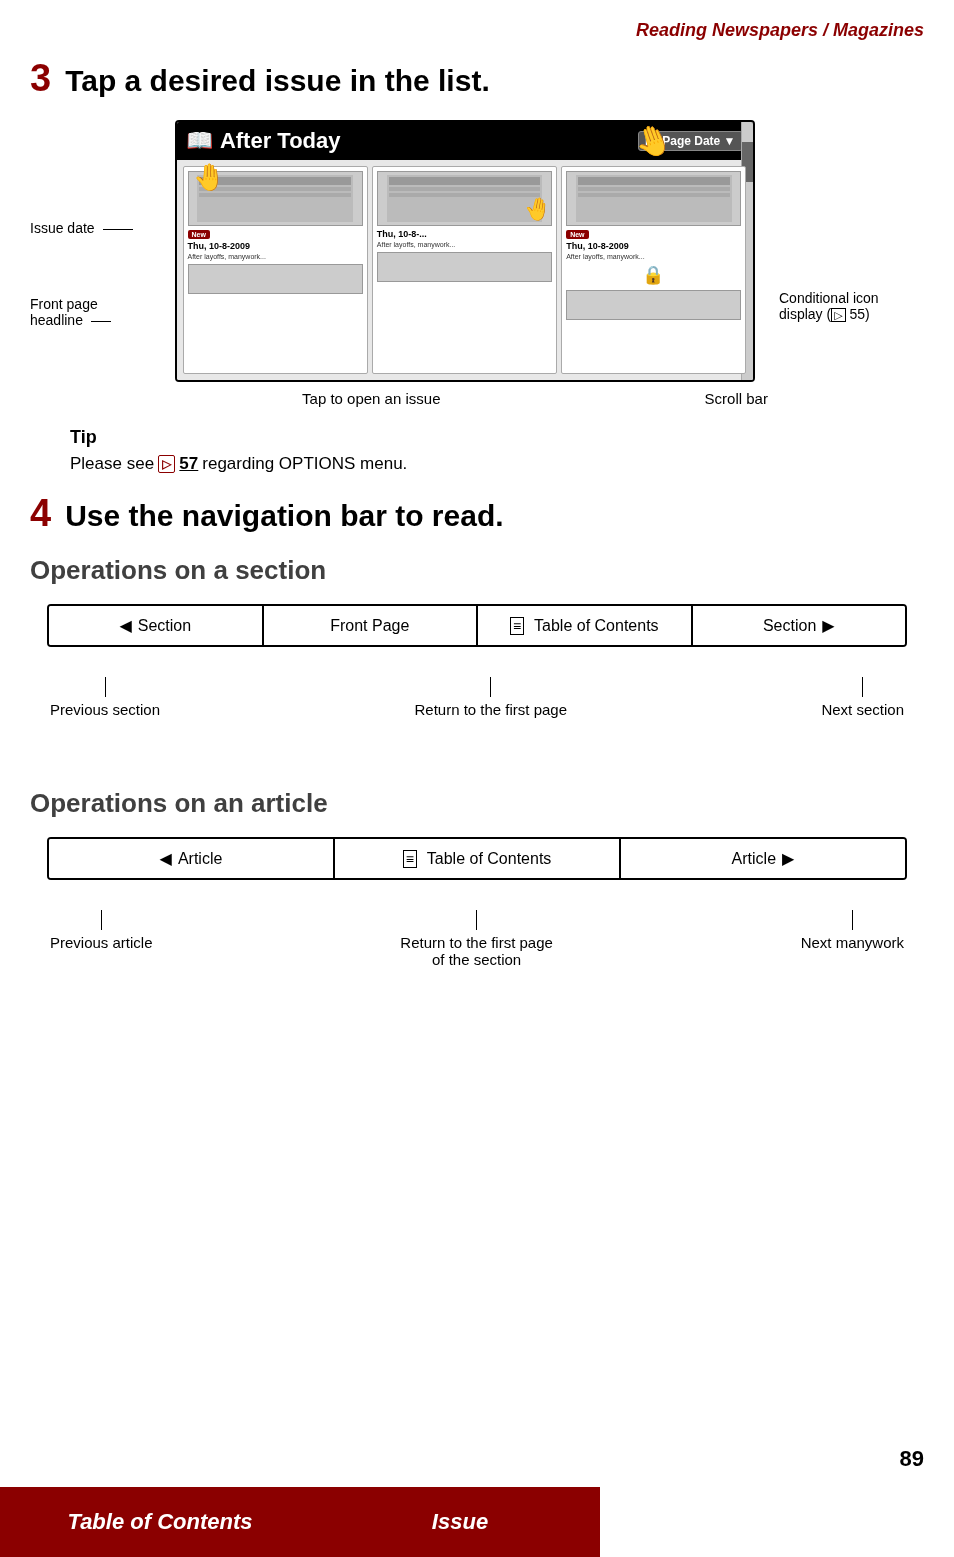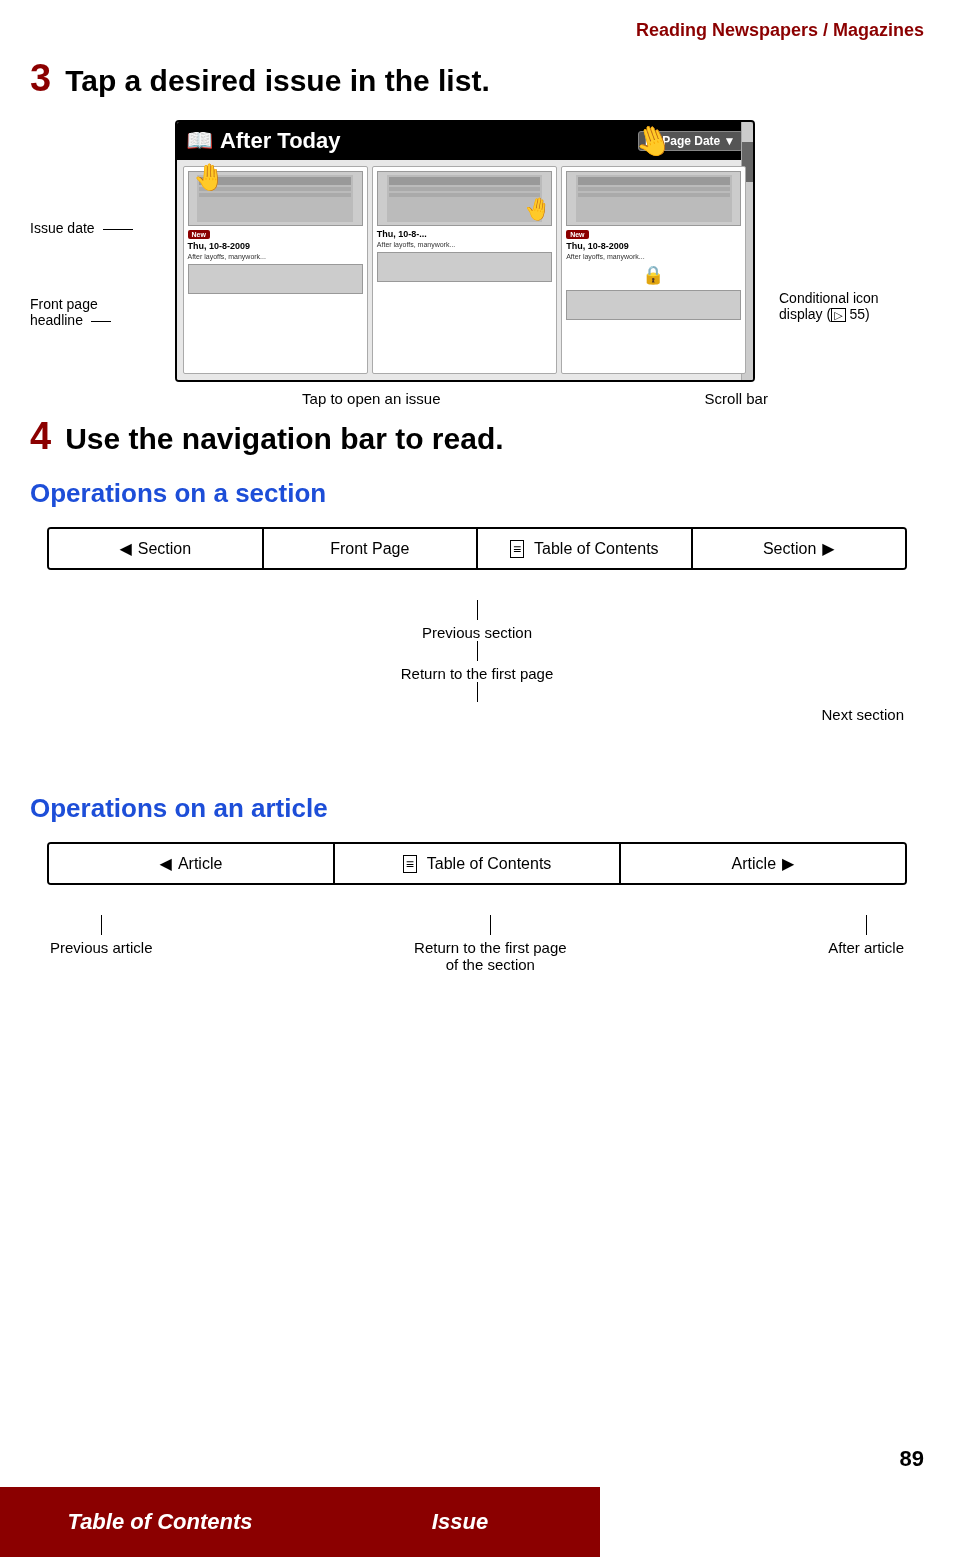--- a/index.html
+++ b/index.html
@@ -16,20 +16,21 @@
     .page {
       width: 954px;
       min-height: 1557px;
       padding: 20px 30px 80px 30px;
       position: relative;
     }
 
     
     .header {
       text-align: right;
+      font-style: italic;
       font-weight: bold;
       color: #8B0000;
       font-size: 18px;
       margin-bottom: 18px;
     }
 
     
     .step-heading {
       display: flex;
       align-items: baseline;
@@ -192,21 +193,21 @@
     .ref-link {
       color: #000;
       text-decoration: underline;
       font-weight: bold;
     }
 
     
     .section-heading {
       font-size: 26px;
       font-weight: bold;
-      color: #1d4ed8;
+      color: #404040;
       margin: 22px 0 18px 0;
     }
 
     .nav-bar {
       display: flex;
       border: 2px solid #000;
       border-radius: 4px;
       overflow: hidden;
       width: 860px;
       margin: 0 auto;
@@ -389,20 +390,29 @@
       </div>
 
     </div>
 
     <div class="diagram-bottom-labels" style="width:730px; margin:8px auto 0 140px;">
       <span>Tap to open an issue</span>
       <span>Scroll bar</span>
     </div>
   </div>
 
+  <div class="tip-section">
+    <div class="tip-title">Tip</div>
+    <div class="tip-text">
+      <span>Please see</span>
+      <span class="ref-box">▷</span>
+      <span class="ref-link">57</span>
+      <span>regarding OPTIONS menu.</span>
+    </div>
+  </div>
 
   <div class="step-heading">
     <span class="step-number">4</span>
     <span class="step-text">Use the navigation bar to read.</span>
   </div>
 
   <div class="section-heading">Operations on a section</div>
 
   <div class="nav-section-wrapper">
     <div class="nav-bar">
@@ -416,21 +426,21 @@
       <div class="nav-btn">
         <span style="border:1.5px solid #000; padding:0 2px; font-size:14px; margin-right:4px;">≡</span>
         <span>Table of Contents</span>
       </div>
       <div class="nav-btn">
         <span>Section</span>
         <span>▶</span>
       </div>
     </div>
 
-    <div style="display:flex; justify-content:space-between; padding:0 20px; margin-top:30px; font-size:15px;flex-direction:column;">
+    <div style="display:flex; justify-content:space-between; padding:0 20px; margin-top:30px; font-size:15px;">
       <div style="text-align:center; position:relative;">
         <div style="width:1px; height:20px; background:#000; margin:0 auto 4px auto;"></div>
         <span>Previous section</span>
       </div>
       <div style="text-align:center; position:relative;">
         <div style="width:1px; height:20px; background:#000; margin:0 auto 4px auto;"></div>
         <span>Return to the first page</span>
       </div>
       <div style="text-align:right; position:relative;">
         <div style="width:1px; height:20px; background:#000; margin:0 auto 4px auto;"></div>
@@ -461,21 +471,21 @@
       <div style="text-align:left;">
         <div style="width:1px; height:20px; background:#000; margin:0 auto 4px auto;"></div>
         <span>Previous article</span>
       </div>
       <div style="text-align:center;">
         <div style="width:1px; height:20px; background:#000; margin:0 auto 4px auto;"></div>
         <span>Return to the first page<br>of the section</span>
       </div>
       <div style="text-align:center;">
         <div style="width:1px; height:20px; background:#000; margin:0 auto 4px auto;"></div>
-        <span>After article</span>
+        <span>Next manywork</span>
       </div>
     </div>
   </div>
 
   <div class="page-number">89</div>
 
   <div class="footer-buttons">
     <div class="footer-btn toc">
       <span>Table of Contents</span>
     </div>

